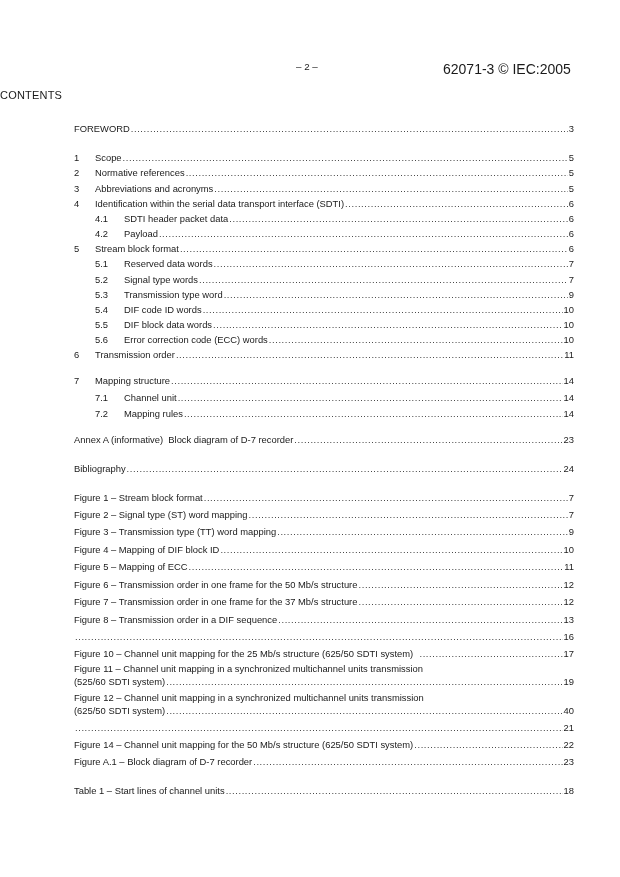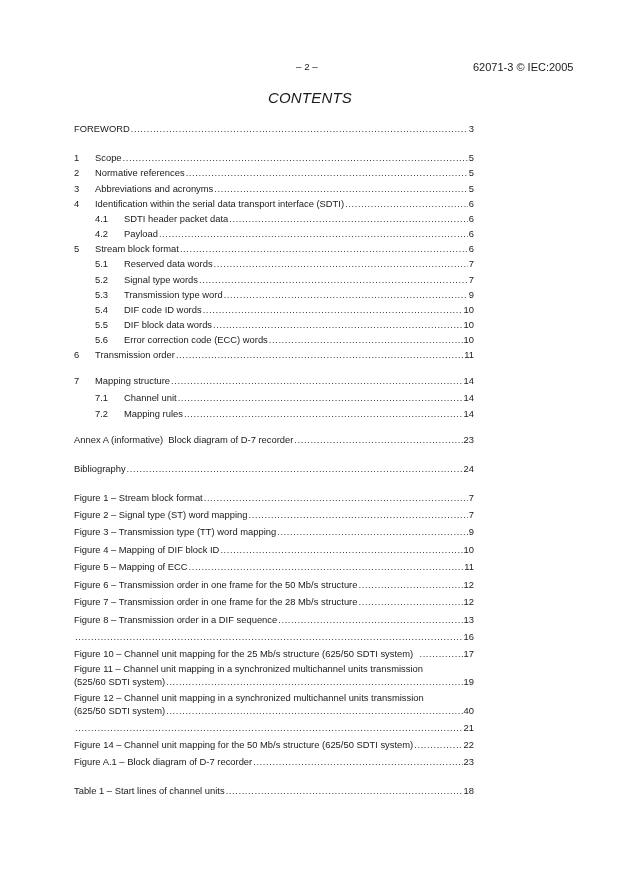--- a/index.html
+++ b/index.html
@@ -1,22 +1,22 @@
 <!DOCTYPE html>
 <html><head>
 <meta charset="utf-8">
 <style>
   html, body { margin: 0; padding: 0; background: #ffffff; }
   body { width: 620px; height: 877px; position: relative; overflow: hidden;
          font-family: "Liberation Sans", sans-serif; color: #1a1a1a; font-size: 9.4px; }
   .hdr-page { position: absolute; left: 296px; top: 61px; font-size: 9.8px; }
-  .hdr-doc { position: absolute; left: 443px; top: 61px; font-size: 11px; margin-left: 30px; }
-  .title { position: absolute; left: 0; width: 620px; top: 89px; text-align: center; font-size: 15px; letter-spacing: 0.2px; font-style: italic; }
+  .hdr-doc { position: absolute; left: 443px; top: 61px; font-size: 14px; }
+  .title { position: absolute; left: 0; width: 620px; top: 89px; font-size: 11px; letter-spacing: 0.2px; }
   .toc { position: absolute; left: 74px; top: 0; width: 472px; }
-  .row { position: absolute; left: 0; width: 400px; height: 12px; line-height: 12px; display: flex; align-items: flex-end; white-space: nowrap; }
+  .row { position: absolute; left: 0; width: 500px; height: 12px; line-height: 12px; display: flex; align-items: flex-end; white-space: nowrap; }
   .num { display: inline-block; width: 21px; flex: none; }
   .sub .num { margin-left: 21px; width: 29px; margin-top: 14px; }
   .label { flex: none; }
   .dots { flex: 1 1 auto; overflow: hidden; white-space: nowrap; margin: 0 1px; letter-spacing: 0.6px; color: #333; }
   .dots::after { content: "........................................................................................................................................................................................................................................................"; }
   .page { flex: none; text-align: right; }
   .wrap-first { position: absolute; left: 0; height: 12px; line-height: 12px; white-space: nowrap; }
 </style>
 </head>
 <body>
@@ -172,21 +172,21 @@
     <span class="label">Figure 5 – Mapping of ECC </span>
     <span class="dots"></span>
     <span class="page">11</span>
   </div>
   <div class="row" style="top:579px">
     <span class="label">Figure 6 – Transmission order in one frame for the 50 Mb/s structure </span>
     <span class="dots"></span>
     <span class="page">12</span>
   </div>
   <div class="row" style="top:596px">
-    <span class="label">Figure 7 – Transmission order in one frame for the 28 Mb/s structure </span>
+    <span class="label">Figure 7 – Transmission order in one frame for the 37 Mb/s structure </span>
     <span class="dots"></span>
     <span class="page">12</span>
   </div>
   <div class="row" style="top:614px">
     <span class="label">Figure 8 – Transmission order in a DIF sequence </span>
     <span class="dots"></span>
     <span class="page">13</span>
   </div>
   <div class="row" style="top:631px">
     <span class="dots"></span>

